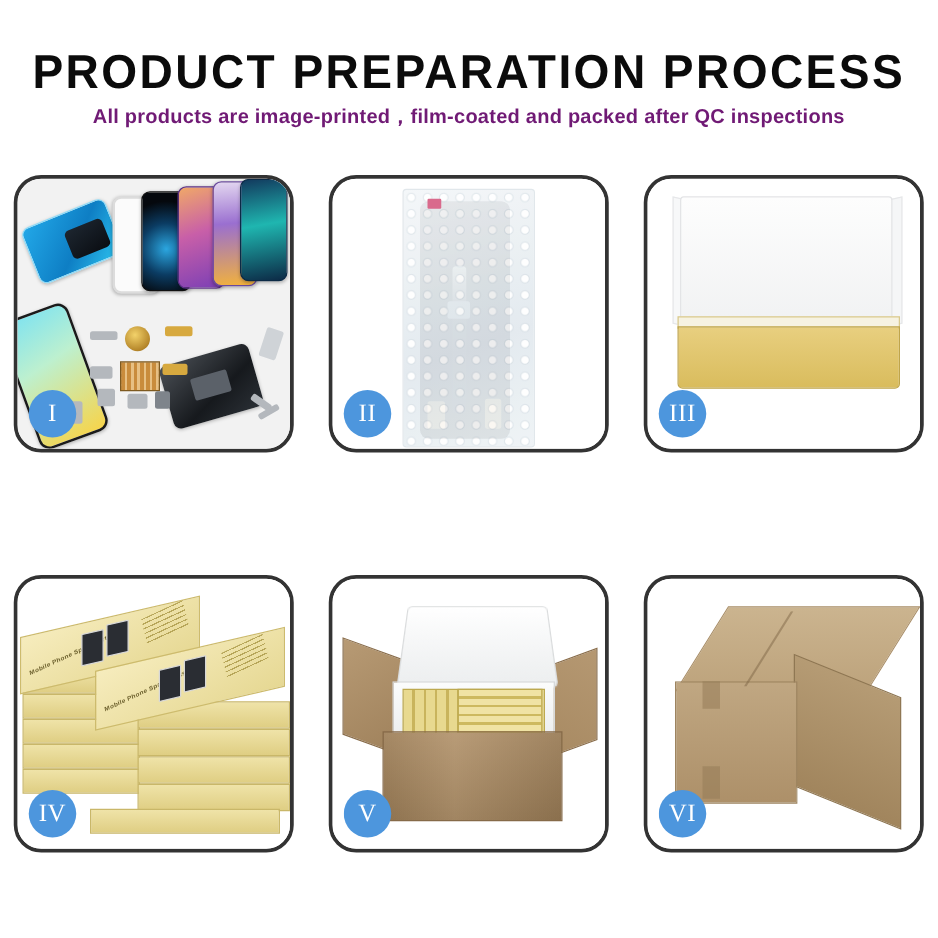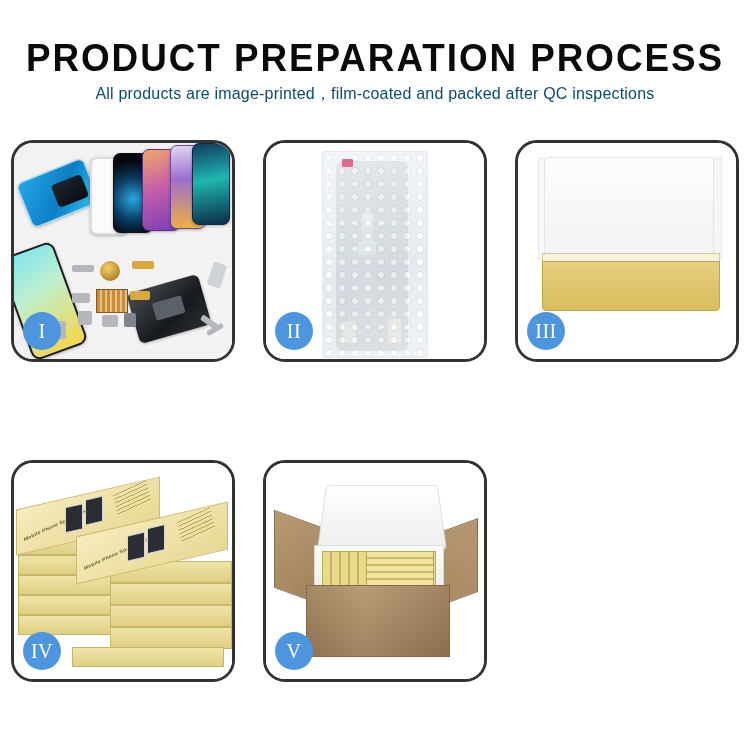--- a/index.html
+++ b/index.html
@@ -35,23 +35,23 @@
     line-height: 44px;
     white-space: nowrap;
     transform: scaleX(0.97);
   }
   .page-subtitle {
     position: absolute;
     top: 83px;
     left: 0;
     width: 750px;
     font-size: 16px;
-    font-weight: normal;
+    font-weight: bold;
     letter-spacing: 0.2px;
-    color: #0c4a6e;
+    color: #701a75;
     line-height: 22px;
     white-space: nowrap;
   }
 
   
   .grid {
     position: absolute;
     top: 140px;
     left: 11px;
     width: 728px;
@@ -463,14 +463,25 @@
       <div class="v-flapR"></div>
       <div class="v-foamlid"></div>
       <div class="v-foambox"></div>
       <div class="v-contents"></div>
       <div class="v-contents2"></div>
       <div class="v-body"></div>
     </div>
     <div class="badge">V</div>
   </div>
 
+  <div class="card c6">
+    <div class="photo p6">
+      <div class="vi-top"></div>
+      <div class="vi-side"></div>
+      <div class="vi-front"></div>
+      <div class="vi-seam" style="left:96px;top:26px;width:2px;height:60px;transform:skew(-32deg);"></div>
+      <div class="vi-tape" style="left:44px;top:82px;width:14px;height:22px;"></div>
+      <div class="vi-tape" style="left:44px;top:150px;width:14px;height:26px;"></div>
+    </div>
+    <div class="badge">VI</div>
+  </div>
 
 </div>
 
 </body></html>

